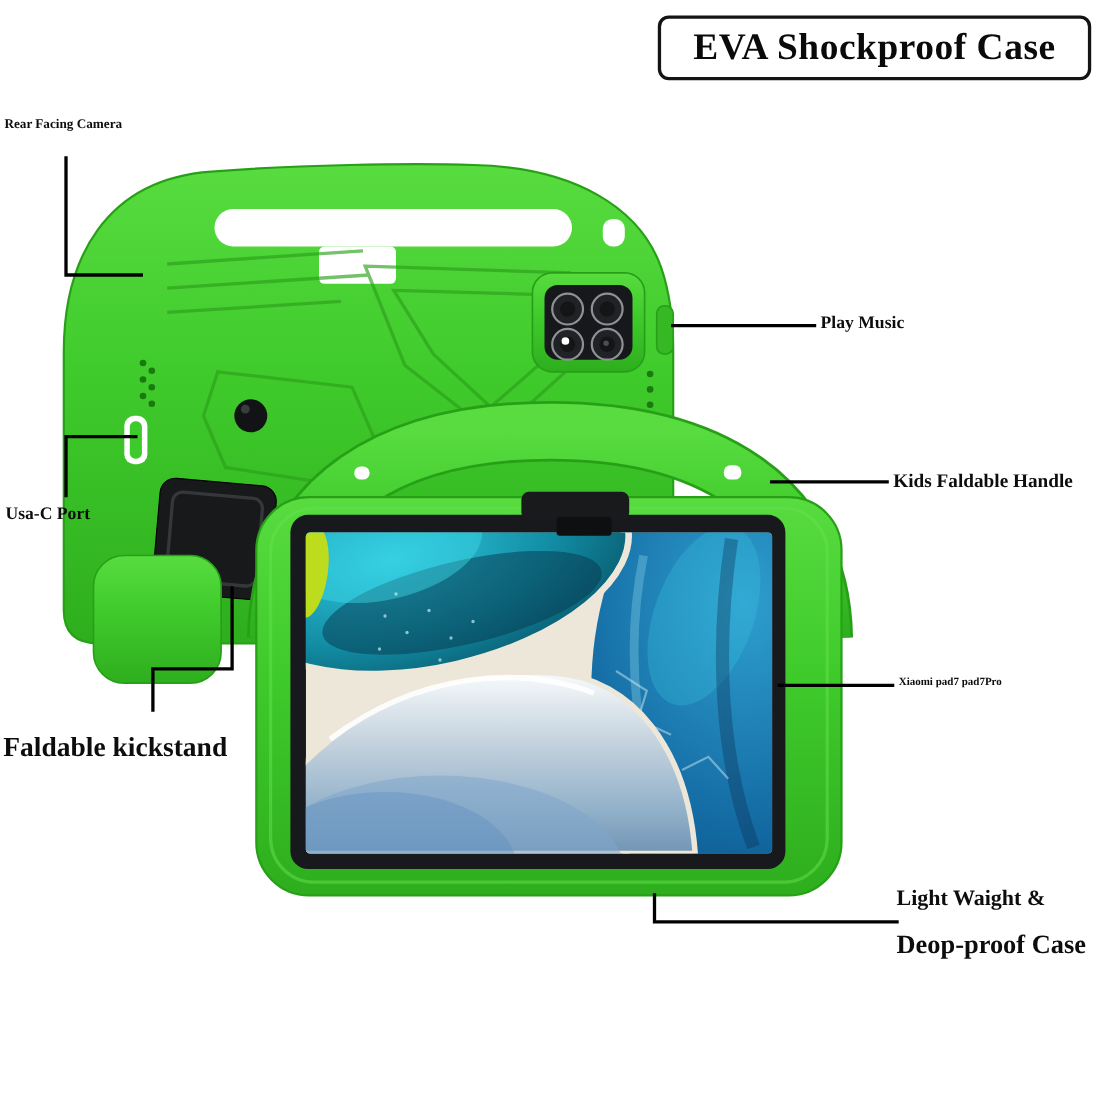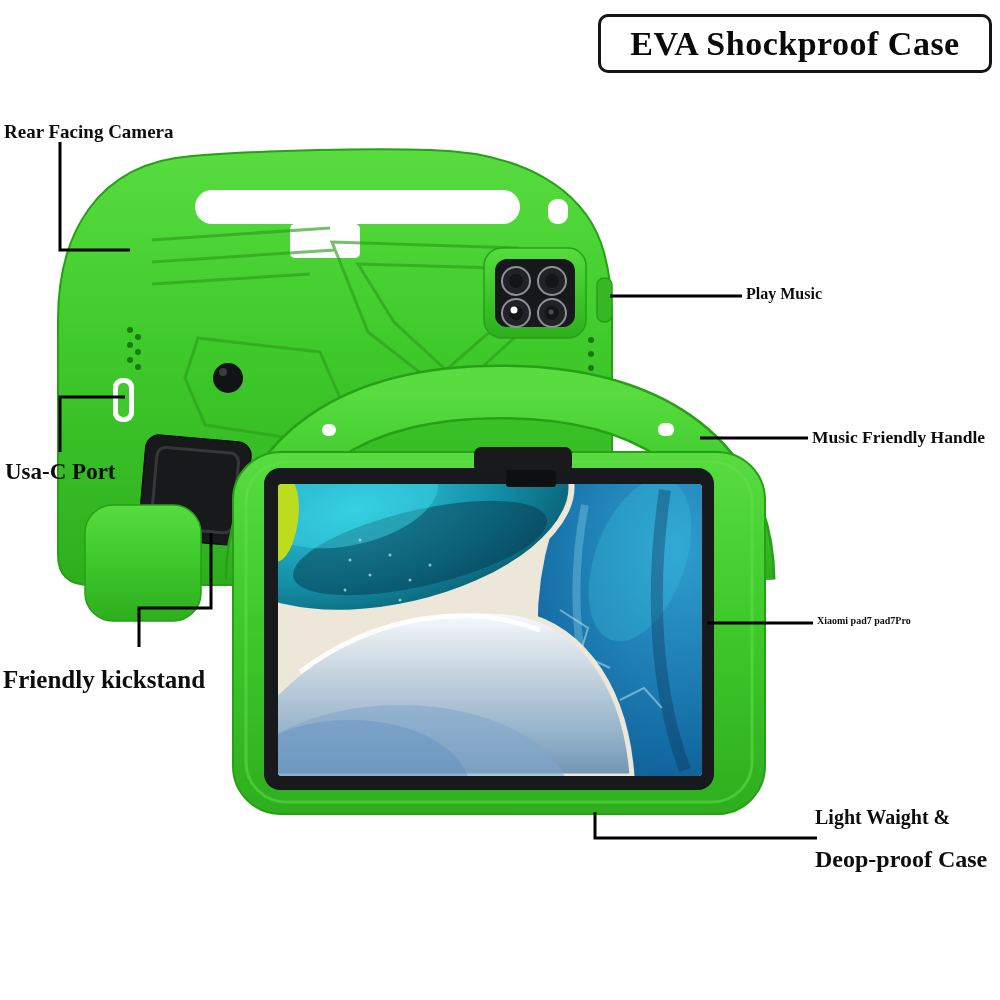--- a/index.html
+++ b/index.html
@@ -8,23 +8,23 @@
     font-family:Liberation Serif, serif;color:#0a0a0a;
   }
   .art{position:absolute;left:0;top:0;width:1000px;height:1000px;}
   .label{position:absolute;font-weight:bold;white-space:nowrap;color:#0d0d0d;}
   .title-box{
     position:absolute;left:598px;top:14px;width:394px;height:59px;
     border:3px solid #141414;border-radius:10px;box-sizing:border-box;
     display:flex;align-items:center;justify-content:center;
     font-size:34px;font-weight:bold;letter-spacing:0.5px;
   }
-  .lbl-rear{left:4px;top:121px;font-size:19px;}
+  .lbl-rear{left:4px;top:105px;font-size:12px;}
   .lbl-play{left:746px;top:285px;font-size:16px;}
-  .lbl-usb{left:5px;top:459px;font-size:23px;}
+  .lbl-usb{left:5px;top:459px;font-size:16px;}
   .lbl-handle{left:812px;top:427px;font-size:17.5px;}
   .lbl-model{left:817px;top:615px;font-size:10px;}
   .lbl-kick{left:3px;top:666px;font-size:25px;}
   .lbl-light1{left:815px;top:806px;font-size:20px;text-align:center;}
   .lbl-light2{left:815px;top:846px;font-size:24px;}
   .swatch{position:absolute;top:912px;width:53px;height:57px;border-radius:50%;}
 </style>
 </head>
 <body>
 
@@ -192,23 +192,23 @@
       <polyline points="595,812 595,838 817,838"></polyline>
     </g>
   </svg>
 
   <div class="title-box">
     <span>EVA Shockproof Case</span>
   </div>
   <div class="label lbl-rear">Rear Facing Camera</div>
   <div class="label lbl-play">Play Music</div>
   <div class="label lbl-usb">Usa-C Port</div>
-  <div class="label lbl-handle">Music Friendly Handle</div>
+  <div class="label lbl-handle">Kids Faldable Handle</div>
   <div class="label lbl-model">Xiaomi pad7 pad7Pro</div>
-  <div class="label lbl-kick">Friendly kickstand</div>
+  <div class="label lbl-kick">Faldable kickstand</div>
   <div class="label lbl-light1">Light Waight &amp;</div>
   <div class="label lbl-light2">Deop-proof Case</div>
 
   <div id="swatches">
       <div class="swatch" style="left: 176px; background: rgb(30, 150, 232);"></div>
       <div class="swatch" style="left: 277px; background: rgb(237, 15, 15);"></div>
       <div class="swatch" style="left: 376px; background: rgb(85, 203, 66);"></div>
       <div class="swatch" style="left: 474px; background: rgb(232, 95, 27);"></div>
       <div class="swatch" style="left: 571px; background: rgb(240, 20, 142);"></div>
       <div class="swatch" style="left: 671px; background: rgb(10, 10, 10);"></div>

